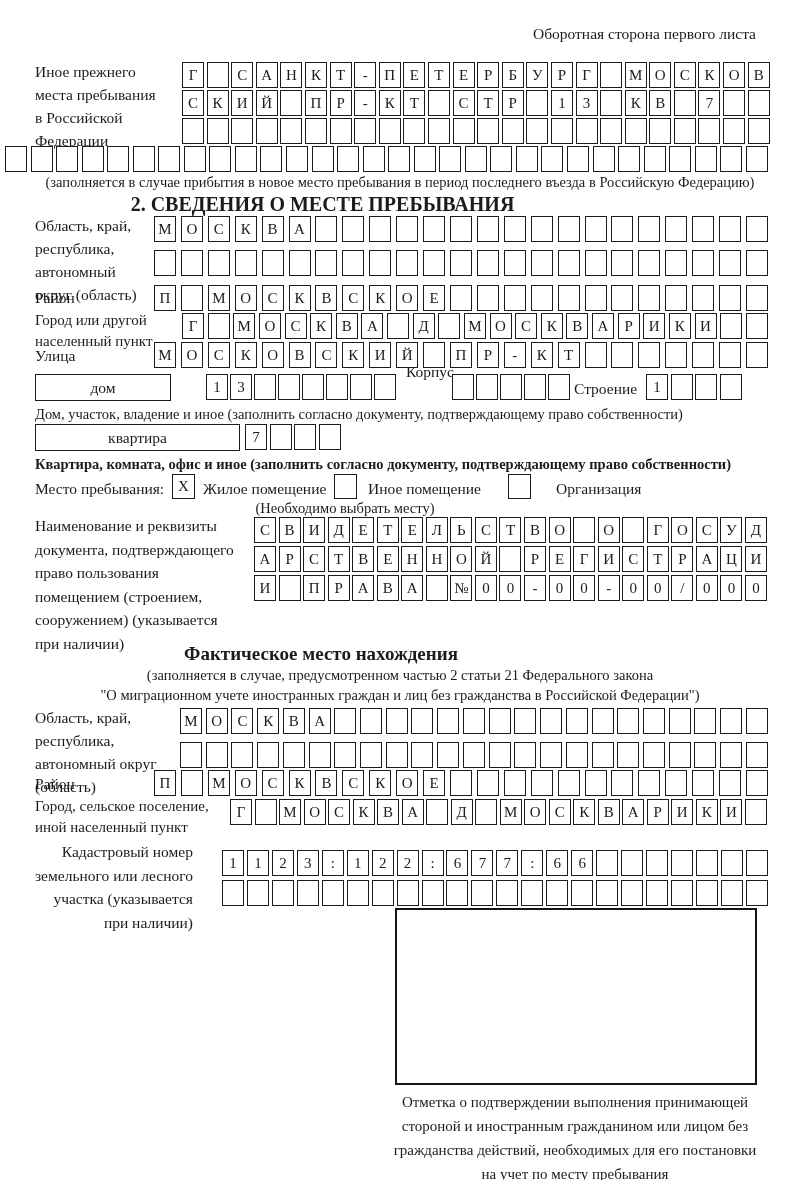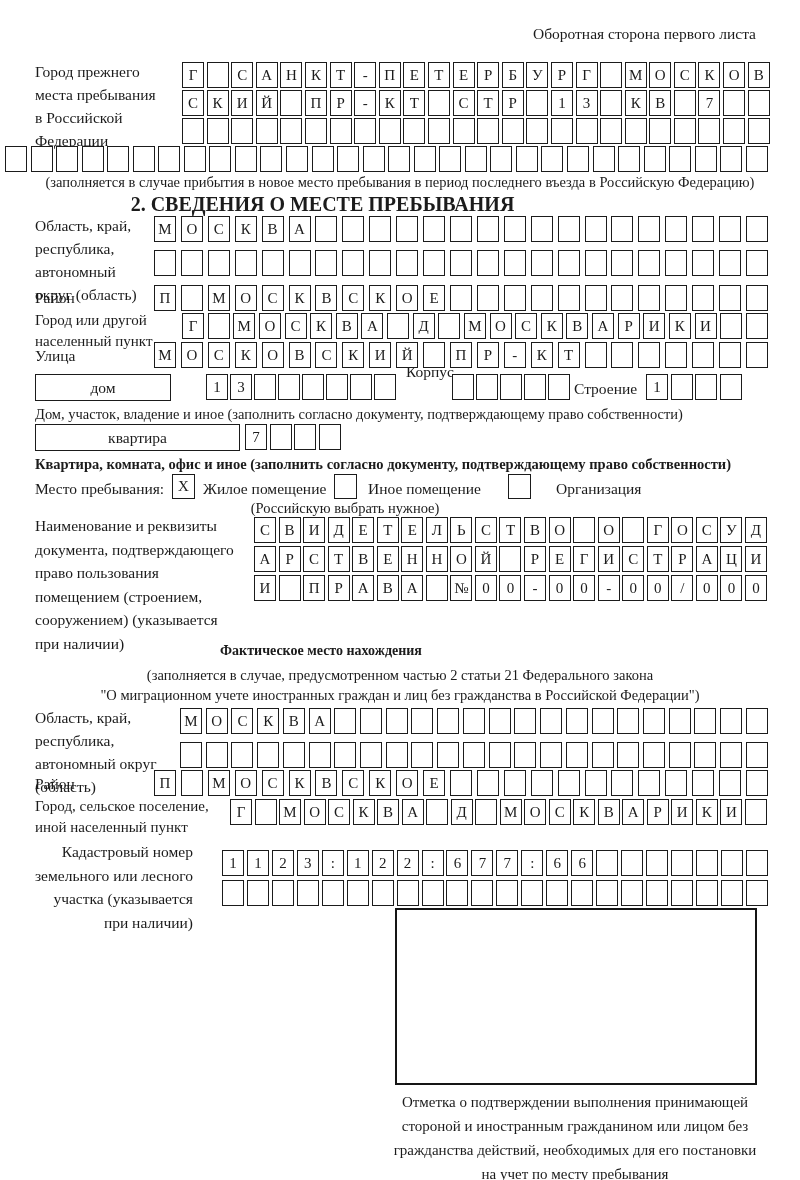--- a/index.html
+++ b/index.html
@@ -32,21 +32,21 @@
   .stamp{box-sizing:border-box; border:2px solid #151515; background:#fff;}
 </style>
 </head>
 <body>
 
 <div class="page">
 
   <div class="abs lbl" style="top:22px; right:44px;">Оборотная сторона первого листа</div>
 
   <div class="abs lbl" style="left:35px; top:60px;">
-      <div>Город прежнего</div>
+      <div>Иное прежнего</div>
       <div>места пребывания</div>
       <div>в Российской</div>
       <div>Федерации</div>
     </div>
 
   <div class="abs cbrow" style="left:182px; top:62px;  width:588px;">
       <div class="cb">Г</div>
       <div class="cb"></div>
       <div class="cb">С</div>
       <div class="cb">А</div>
@@ -340,21 +340,21 @@
 
   <div class="abs cap" style="left:35px; top:456px;font-weight:bold;">Квартира, комната, офис и иное (заполнить согласно документу, подтверждающему право собственности)</div>
 
   <div class="abs lbl" style="left:35px; top:477px;">Место пребывания:</div>
   <div class="abs chk" style="left:172px; top:474px;">X</div>
   <div class="abs lbl" style="left:203px; top:477px;text-align:center;">Жилое помещение</div>
   <div class="abs chk" style="left:334px; top:474px;"></div>
   <div class="abs lbl" style="left:368px; top:477px;">Иное помещение</div>
   <div class="abs chk" style="left:508px; top:474px;"></div>
   <div class="abs lbl" style="left:556px; top:477px;">Организация</div>
-  <div class="abs cap center" style="left:95px; top:500px; width:500px;">(Российскую выбрать нужное)</div>
+  <div class="abs cap center" style="left:95px; top:500px; width:500px;">(Необходимо выбрать месту)</div>
 
   <div class="abs lbl" style="left:35px; top:514px; line-height:23.6px;">
       <div>Наименование и реквизиты</div>
       <div>документа, подтверждающего</div>
       <div>право пользования</div>
       <div>помещением (строением,</div>
       <div>сооружением) (указывается</div>
       <div>при наличии)</div>
     </div>
   <div class="abs cbrow" style="left:254px; top:517px; width:513px;">
@@ -420,21 +420,21 @@
       <div class="cb">0</div>
       <div class="cb">-</div>
       <div class="cb">0</div>
       <div class="cb">0</div>
       <div class="cb">/</div>
       <div class="cb">0</div>
       <div class="cb">0</div>
       <div class="cb">0</div>
     </div>
 
-  <div class="abs bold center" style="left:0; top:643px; width:642px; font-size:14px;">Фактическое место нахождения</div>
+  <div class="abs bold center" style="left:0; top:643px; width:642px; font-size:19px;">Фактическое место нахождения</div>
   <div class="abs cap center" style="left:0; top:667px; width:800px;">(заполняется в случае, предусмотренном частью 2 статьи 21 Федерального закона</div>
   <div class="abs cap center" style="left:0; top:687px; width:800px;">"О миграционном учете иностранных граждан и лиц без гражданства в Российской Федерации")</div>
 
   <div class="abs lbl" style="left:35px; top:706px;">
       <div>Область, край,</div>
       <div>республика,</div>
       <div>автономный округ</div>
       <div>(область)</div>
     </div>
   <div class="abs cbrow" style="left:180px; top:708px; width:588px;">

